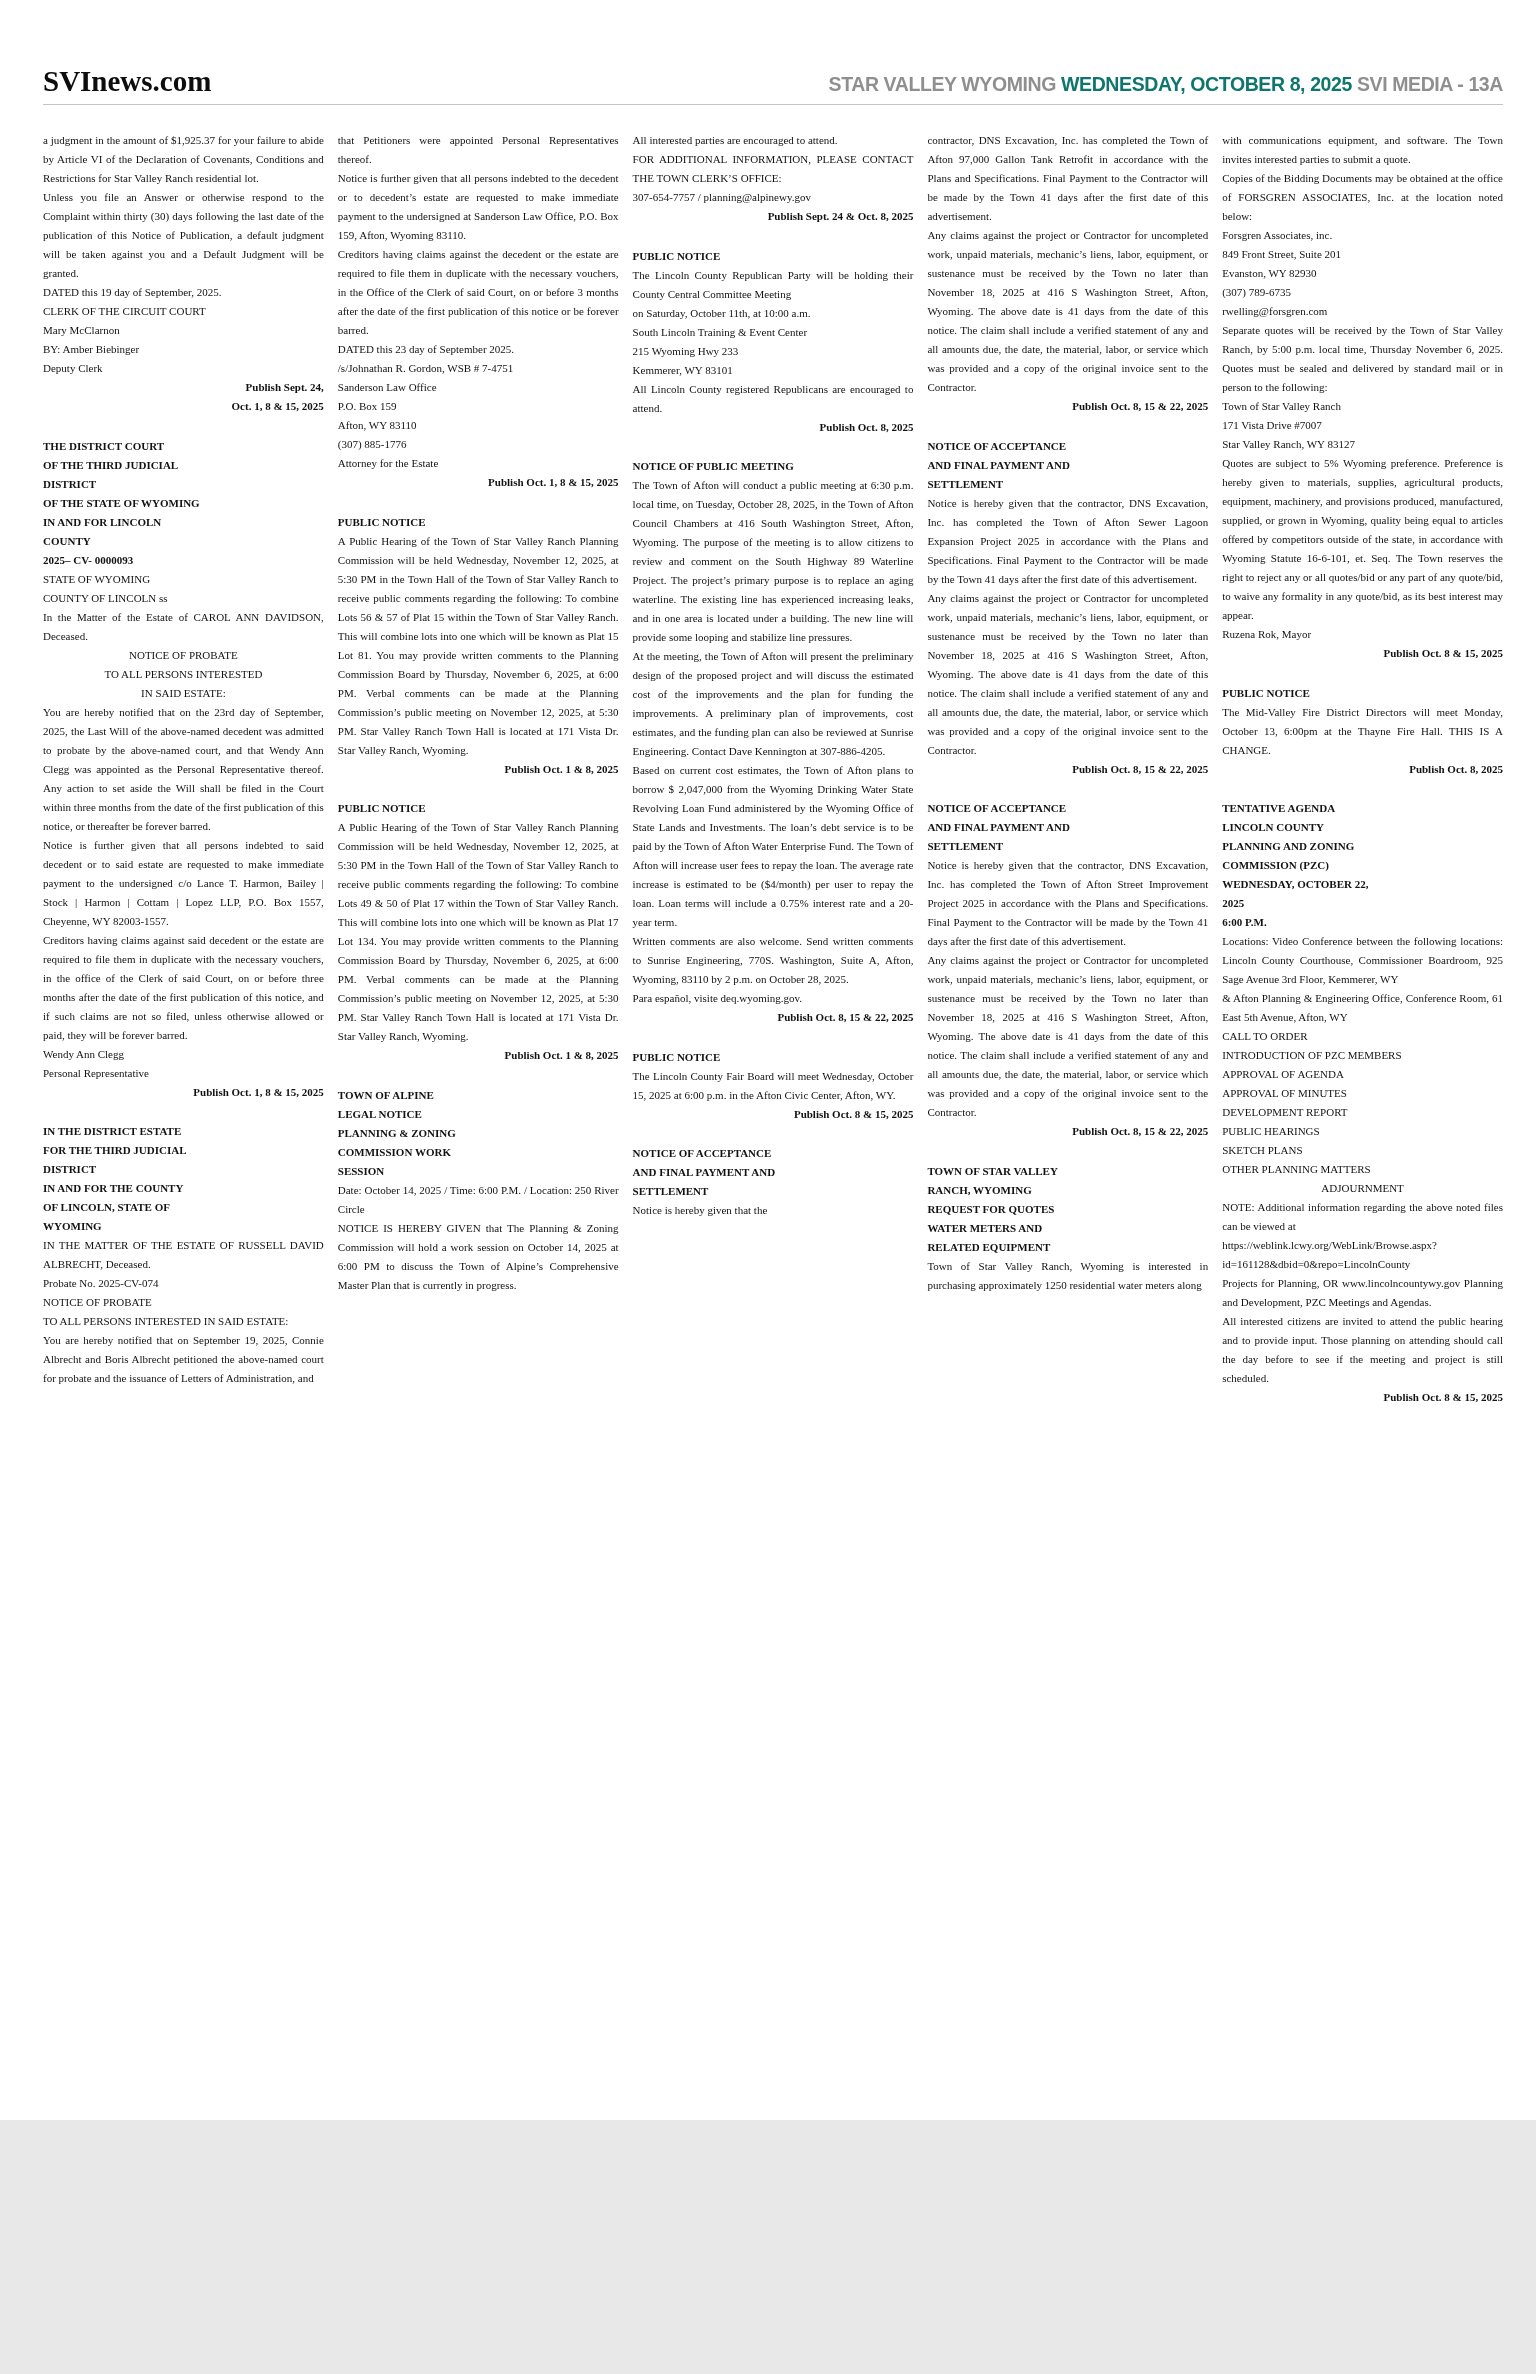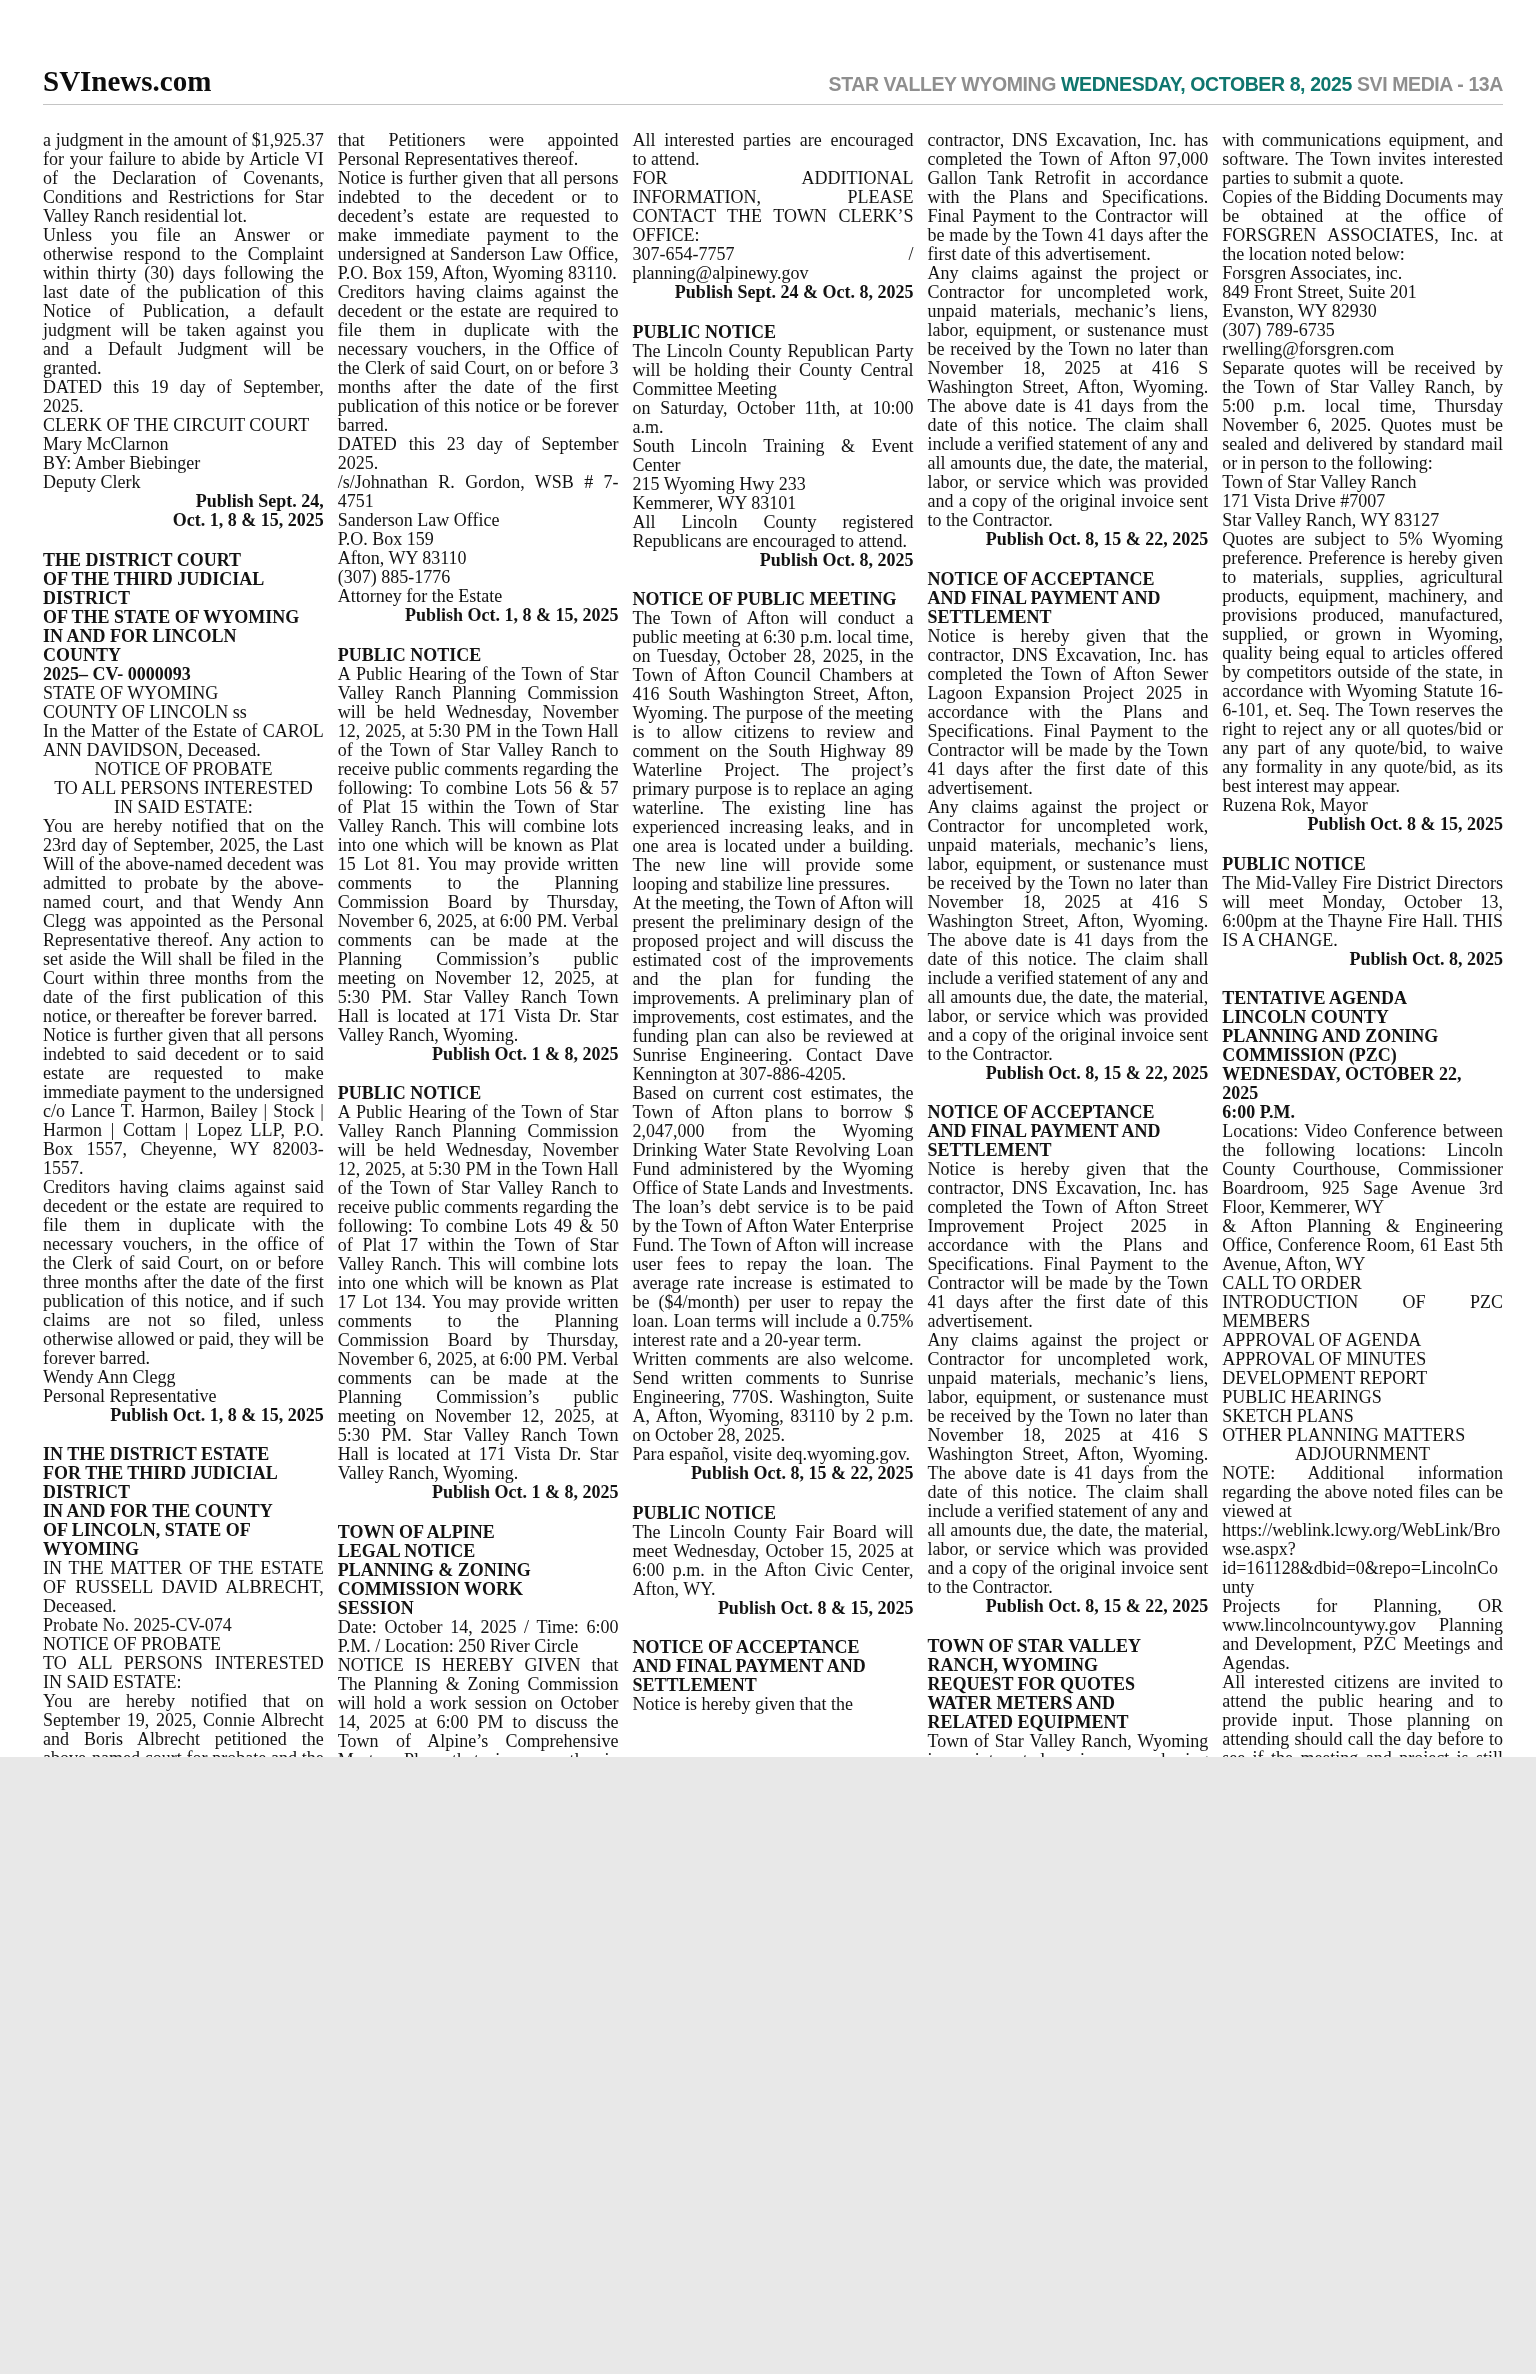--- a/index.html
+++ b/index.html
@@ -1,38 +1,38 @@
 <!DOCTYPE html>
 <html style="font-size:15px"><head>
 <meta charset="utf-8">
 <style>
   html,body{margin:0;padding:0;background:#e8e8e8;}
   .page{
-    width:1536px;height:1757px;background:#ffffff;
+    width:1536px;height:2120px;background:#ffffff;
     font-family:"Liberation Serif",serif;color:#131313;
     overflow:hidden;position:relative;box-sizing:border-box;
   }
   .hdr{
     display:flex;justify-content:space-between;align-items:baseline;
     margin:65px 33px 0 43px;
     font-family:"Liberation Sans",sans-serif;
   }
   .logo{
     font-family:"Liberation Serif",serif;
     font-weight:700;font-size:29px;letter-spacing:0px;color:#0d0d0d;
   }
   .hright{font-size:19.5px;font-weight:700;letter-spacing:-0.4px;white-space:nowrap;}
   .muted{color:#8f8f8f;}
   .dark{color:#0f766e;}
   .rule{height:1.9px;background:#c4c4c4;margin:5.6px 33px 0 43px;}
   .columns{
     display:flex;gap:14px;margin:26px 33px 0 43px;
     align-items:flex-start;
   }
-  .col{flex:1 1 0;min-width:0;font-size:18px;line-height:19px;}
+  .col{flex:1 1 0;min-width:0;font-size:11px;line-height:19px;}
   .blk{margin:0;}
   .blk.body{text-align:justify;overflow-wrap:anywhere;}
   .blk.heading{font-weight:700;text-align:left;white-space:pre-line;}
   .blk.center{text-align:center;white-space:pre-line;}
   .blk.publish{font-weight:700;text-align:right;white-space:pre-line;}
   .blk.spacer{height:20.4px;}
 </style>
 </head>
 <body>
 

